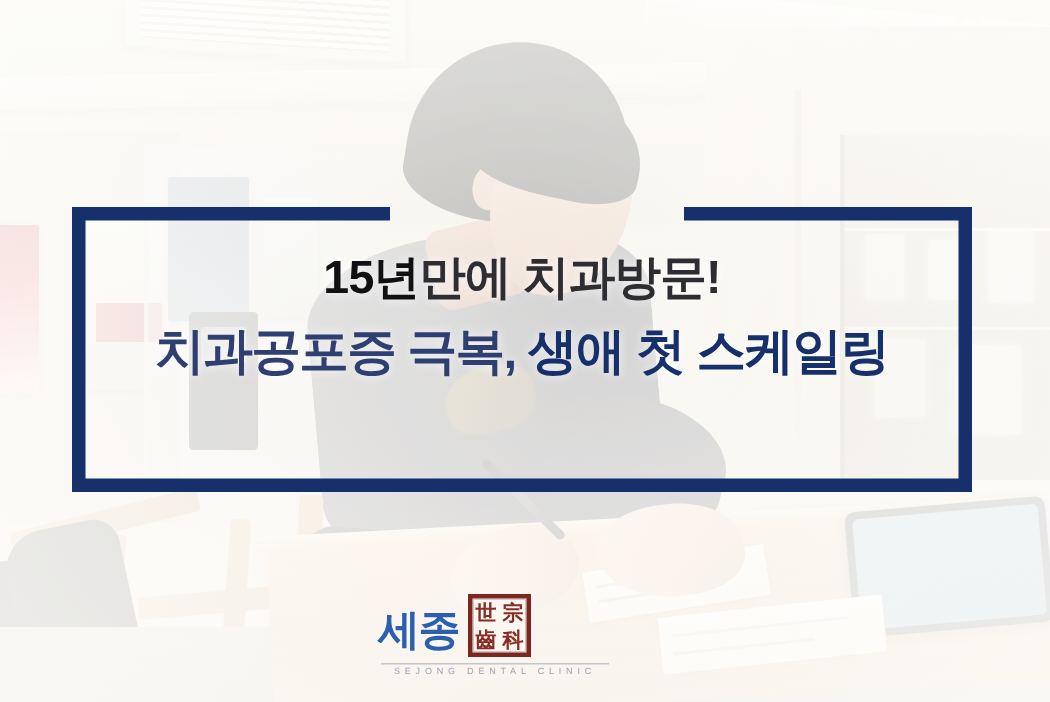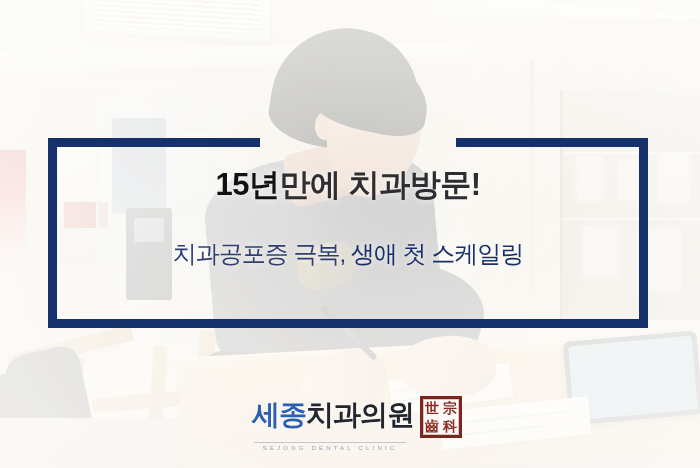--- a/index.html
+++ b/index.html
@@ -270,33 +270,33 @@
     font-size:19px; font-weight:700; color:#15306b;
     letter-spacing:.5px; white-space:nowrap;
     text-shadow:0 0 6px rgba(255,255,255,.9), 0 0 12px rgba(255,255,255,.8);
   }
 
   .headline { position:absolute; left:0; top:26px; width:600px; text-align:center; }
   .line1 {
     font-size:31px; font-weight:700; letter-spacing:-.5px;
     color:#2e2e32; white-space:nowrap;
     text-shadow:0 0 7px rgba(255,255,255,.85);
-    margin-bottom:32px;
+    margin-bottom:6px;
   }
   .line1 .hl { color:#111114; font-weight:700; }
   .line2 {
-    font-size:24px; font-weight:400; letter-spacing:-1px;
+    font-size:33px; font-weight:700; letter-spacing:-1px;
     color:#2f3f72; white-space:nowrap;
     text-shadow:0 0 7px rgba(255,255,255,.8);
   }
   .line2 .hl2 { color:#16306c; }
 
   
   .logo { position:absolute; left:252px; top:396px; width:210px; height:56px; }
-  .logo-row { display:flex; align-items:flex-start; }
+  .logo-row { display:flex; align-items:flex-end; }
   .logo-a {
     font-size:28px; font-weight:700; color:#2b5fb0; letter-spacing:-1px;
     text-shadow:0 1px 2px rgba(255,255,255,.8);
   }
   .logo-b {
     font-size:28px; font-weight:700; color:#22262e; letter-spacing:-1px;
     text-shadow:0 1px 2px rgba(255,255,255,.8);
   }
   .seal {
     margin-left:6px; margin-bottom:1px;
@@ -404,21 +404,20 @@
 
     <div class="headline">
       <div class="line1"><span class="hl">15년</span><span>만에 치과방문!</span></div>
       <div class="line2"><span>치과공포증 극복, </span><span class="hl2">생애 첫 스케일링</span></div>
     </div>
   </div>
 
   <div class="logo">
     <div class="logo-row">
       <span class="logo-a">세종</span>
-      <span class="logo-b">치과의원</span>
       <div class="seal">
         <span>世</span>
         <span>宗</span>
         <span>齒</span>
         <span>科</span>
       </div>
     </div>
     <div class="logo-sub">SEJONG DENTAL CLINIC</div>
   </div>
 

